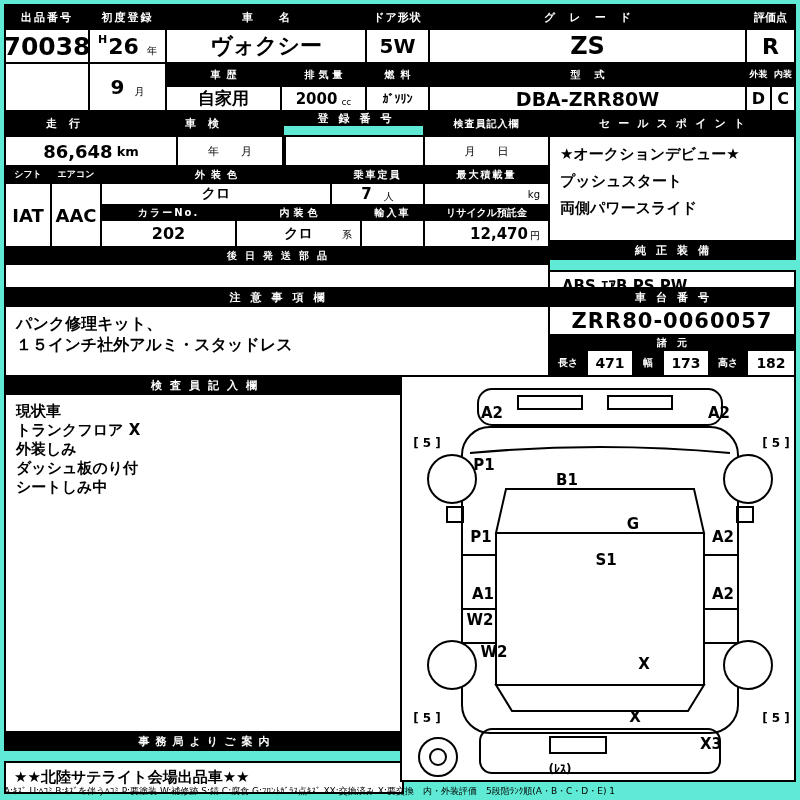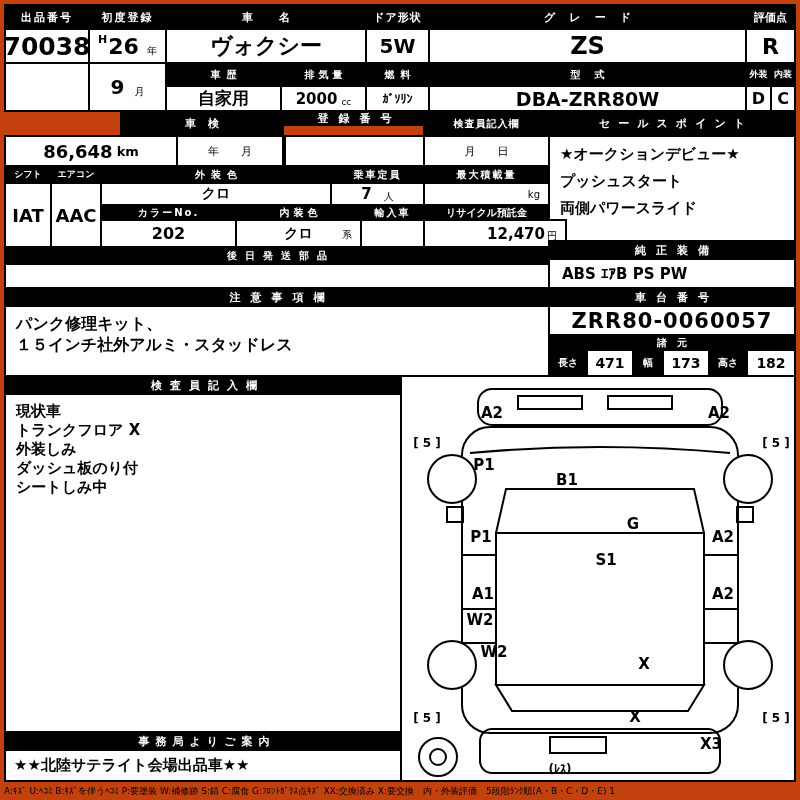--- a/index.html
+++ b/index.html
@@ -1,22 +1,22 @@
 <!DOCTYPE html>
 <html><head>
 <meta charset="utf-8">
 <style>
   * { margin:0; padding:0; box-sizing:border-box; }
   html,body { width:800px; height:800px; background:#fff; color:#000;
     font-family:"DejaVu Sans","Liberation Sans",sans-serif; font-size:12px; }
-  #sheet { position:relative; width:800px; height:800px; background:#c2410c; overflow:hidden; }
+  #sheet { position:relative; width:800px; height:800px; background:#5eead4; overflow:hidden; }
   .cell { position:absolute; border:2px solid #000; background:#fff;
     display:flex; align-items:center; justify-content:center; overflow:hidden; }
   .hdr { background:#000; color:#fff; font-size:11px; font-weight:bold; }
-  .left { justify-content:flex-start; }
+  .left { justify-content:flex-start;margin-top:12px; }
   .right { justify-content:flex-end; }
   .col { flex-direction:column; }
   .dlabel { font-family:"DejaVu Sans",sans-serif; font-size:15px; font-weight:bold;
     text-anchor:middle; fill:#000; }
   .dlabel-small { font-size:12px; }
   #legend { position:absolute; left:4px; top:785px; width:794px; height:14px;
     font-size:9px; white-space:nowrap; overflow:hidden; }
 </style>
 </head>
 <body>
@@ -56,20 +56,21 @@
   <div class="cell" style="left:165px;top:85px;width:117px;height:27px;font-size:17px;font-weight:bold">自家用</div>
   <div class="cell" style="left:280px;top:85px;width:87px;height:27px">
     <span style="font-size:15px;font-weight:bold">2000</span>
     <span style="font-size:9px;margin:6px 0 0 4px">cc</span>
   </div>
   <div class="cell" style="left:365px;top:85px;width:65px;height:27px;font-size:12px;font-weight:bold">ｶﾞｿﾘﾝ</div>
   <div class="cell" style="left:428px;top:85px;width:319px;height:27px;font-size:19px;font-weight:bold">DBA-ZRR80W</div>
   <div class="cell" style="left:745px;top:85px;width:27px;height:27px;font-size:16px;font-weight:bold">D</div>
   <div class="cell" style="left:770px;top:85px;width:26px;height:27px;font-size:16px;font-weight:bold">C</div>
 
+  <div class="cell hdr" style="left:4px;top:110px;width:118px;height:27px;letter-spacing:12px;text-indent:12px">走行</div>
   <div class="cell hdr" style="left:120px;top:110px;width:164px;height:27px;letter-spacing:12px;text-indent:12px">車検</div>
   <div class="cell hdr" style="left:284px;top:110px;width:141px;height:16px;letter-spacing:10px;text-indent:10px">登録番号</div>
   <div class="cell hdr" style="left:423px;top:110px;width:127px;height:27px;font-size:10px;letter-spacing:1px">検査員記入欄</div>
   <div class="cell hdr" style="left:548px;top:110px;width:248px;height:27px;letter-spacing:8px;text-indent:8px">セールスポイント</div>
 
   <div class="cell" style="left:4px;top:135px;width:174px;height:32px">
     <span style="font-size:18px;font-weight:bold">86,648</span>
     <span style="font-size:13px;font-weight:bold;margin-left:4px">km</span>
   </div>
   <div class="cell" style="left:176px;top:135px;width:108px;height:32px;font-size:11px">年　　月</div>
@@ -100,21 +101,21 @@
   <div class="cell hdr" style="left:235px;top:204px;width:127px;height:17px;font-size:10px;letter-spacing:4px;text-indent:4px">内装色</div>
   <div class="cell hdr" style="left:360px;top:204px;width:65px;height:17px;font-size:10px;letter-spacing:2px">輸入車</div>
   <div class="cell hdr" style="left:423px;top:204px;width:127px;height:17px;font-size:10px">リサイクル預託金</div>
 
   <div class="cell" style="left:100px;top:219px;width:137px;height:29px;font-size:16px;font-weight:bold">202</div>
   <div class="cell" style="left:235px;top:219px;width:127px;height:29px">
     <span style="font-size:14px;font-weight:bold">クロ</span>
     <span style="position:absolute;right:8px;bottom:4px;font-size:10px">系</span>
   </div>
   <div class="cell" style="left:360px;top:219px;width:65px;height:29px"></div>
-  <div class="cell right" style="left:423px;top:219px;width:144px;height:29px;padding-right:8px">
+  <div class="cell right" style="left:423px;top:219px;width:127px;height:29px;padding-right:8px">
     <span style="font-size:15px;font-weight:bold">12,470</span>
     <span style="font-size:10px;margin:5px 0 0 2px">円</span>
   </div>
 
   <div class="cell hdr" style="left:4px;top:246px;width:546px;height:19px;font-size:10px;letter-spacing:8px;text-indent:8px">後日発送部品</div>
   <div class="cell" style="left:4px;top:263px;width:546px;height:26px"></div>
 
   <div class="cell hdr" style="left:548px;top:240px;width:248px;height:20px;letter-spacing:10px;text-indent:10px">純正装備</div>
   <div class="cell left" style="left:548px;top:258px;width:248px;height:31px;font-size:15px;font-weight:bold;padding-left:12px">ABS ｴｱB PS PW</div>
   <div class="cell hdr" style="left:548px;top:287px;width:248px;height:20px;letter-spacing:10px;text-indent:10px">車台番号</div>

